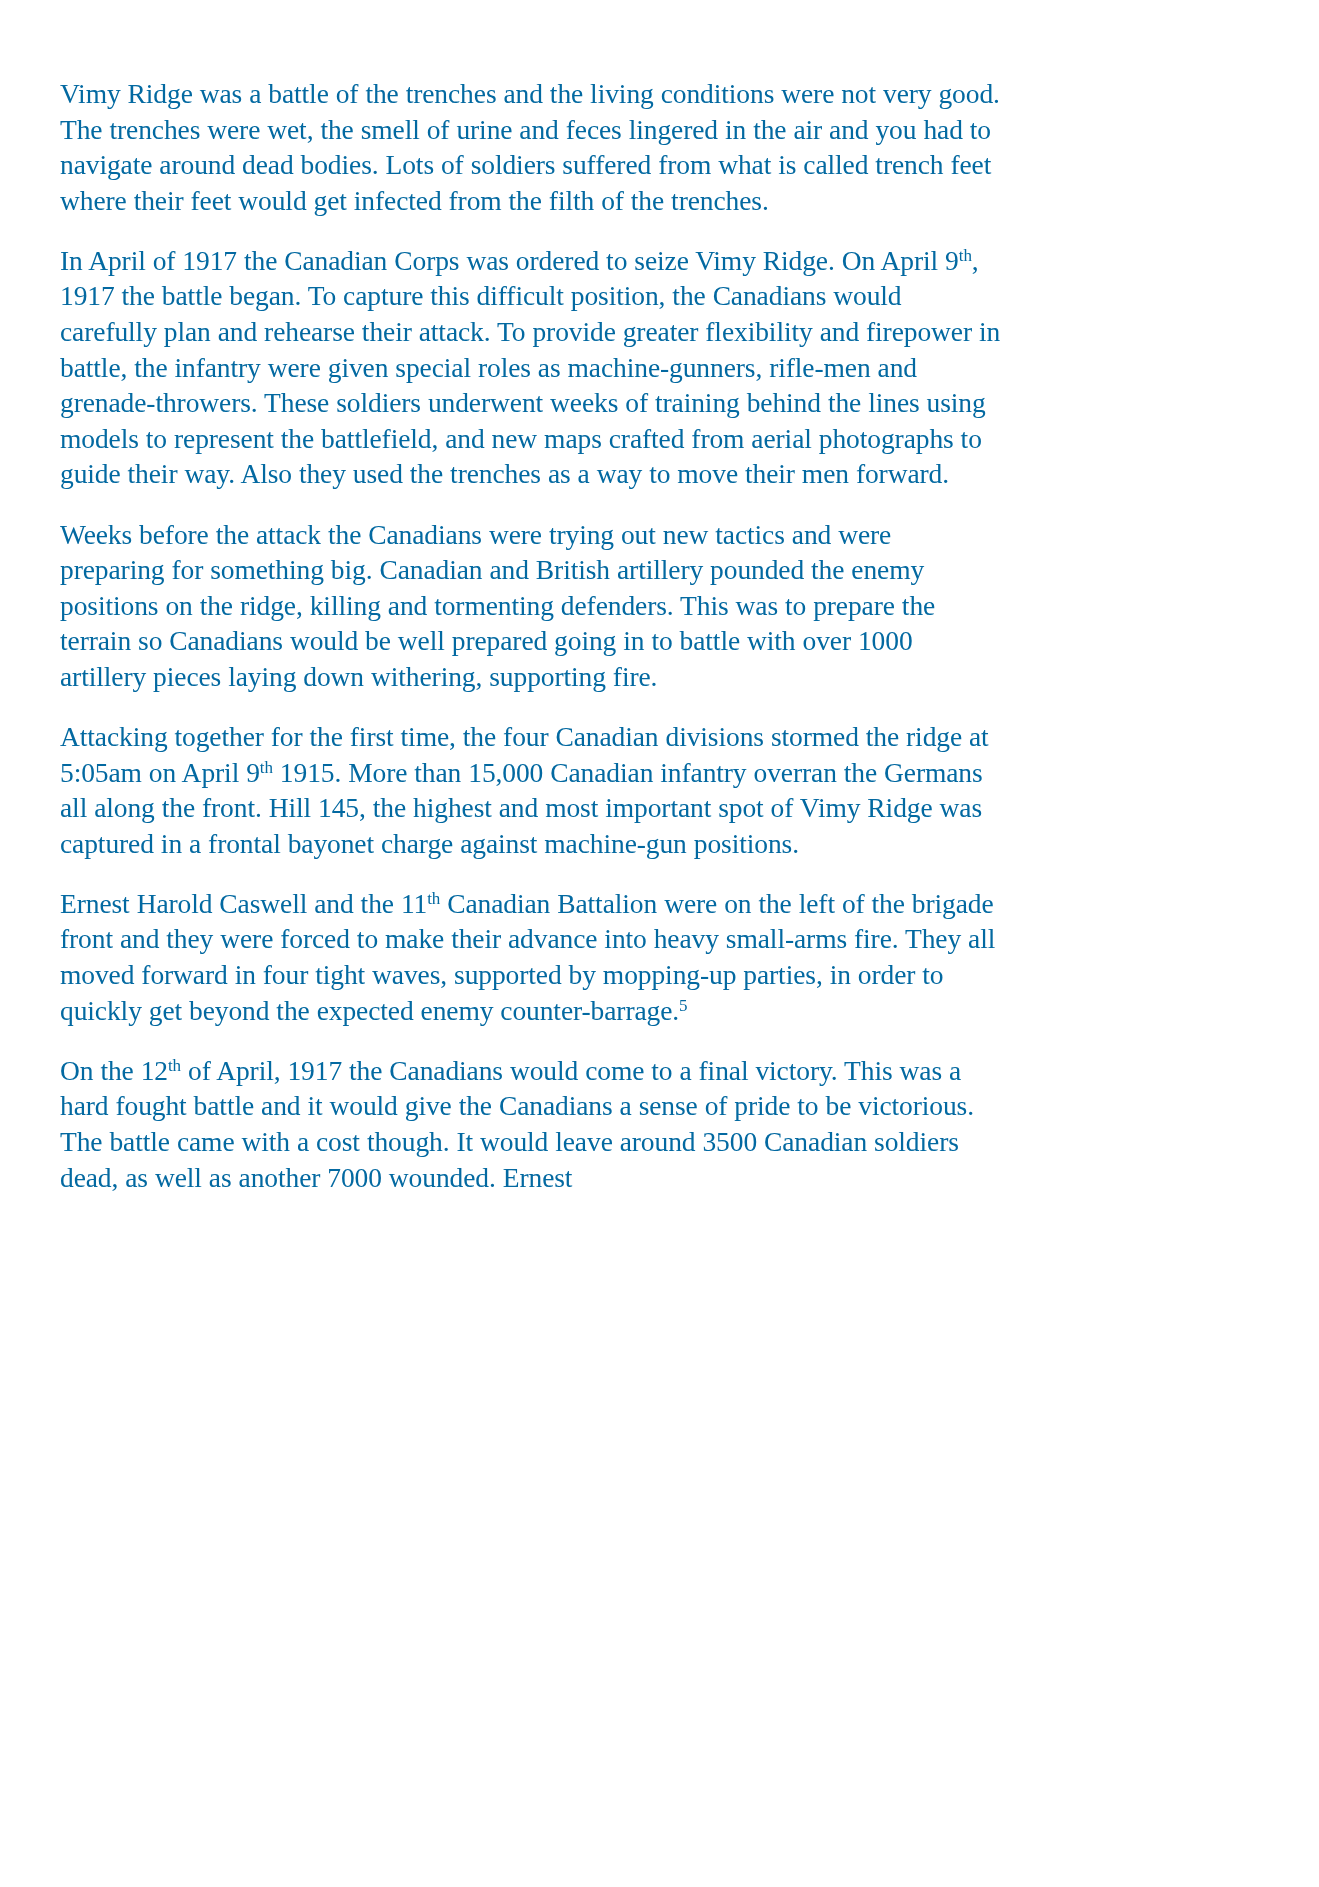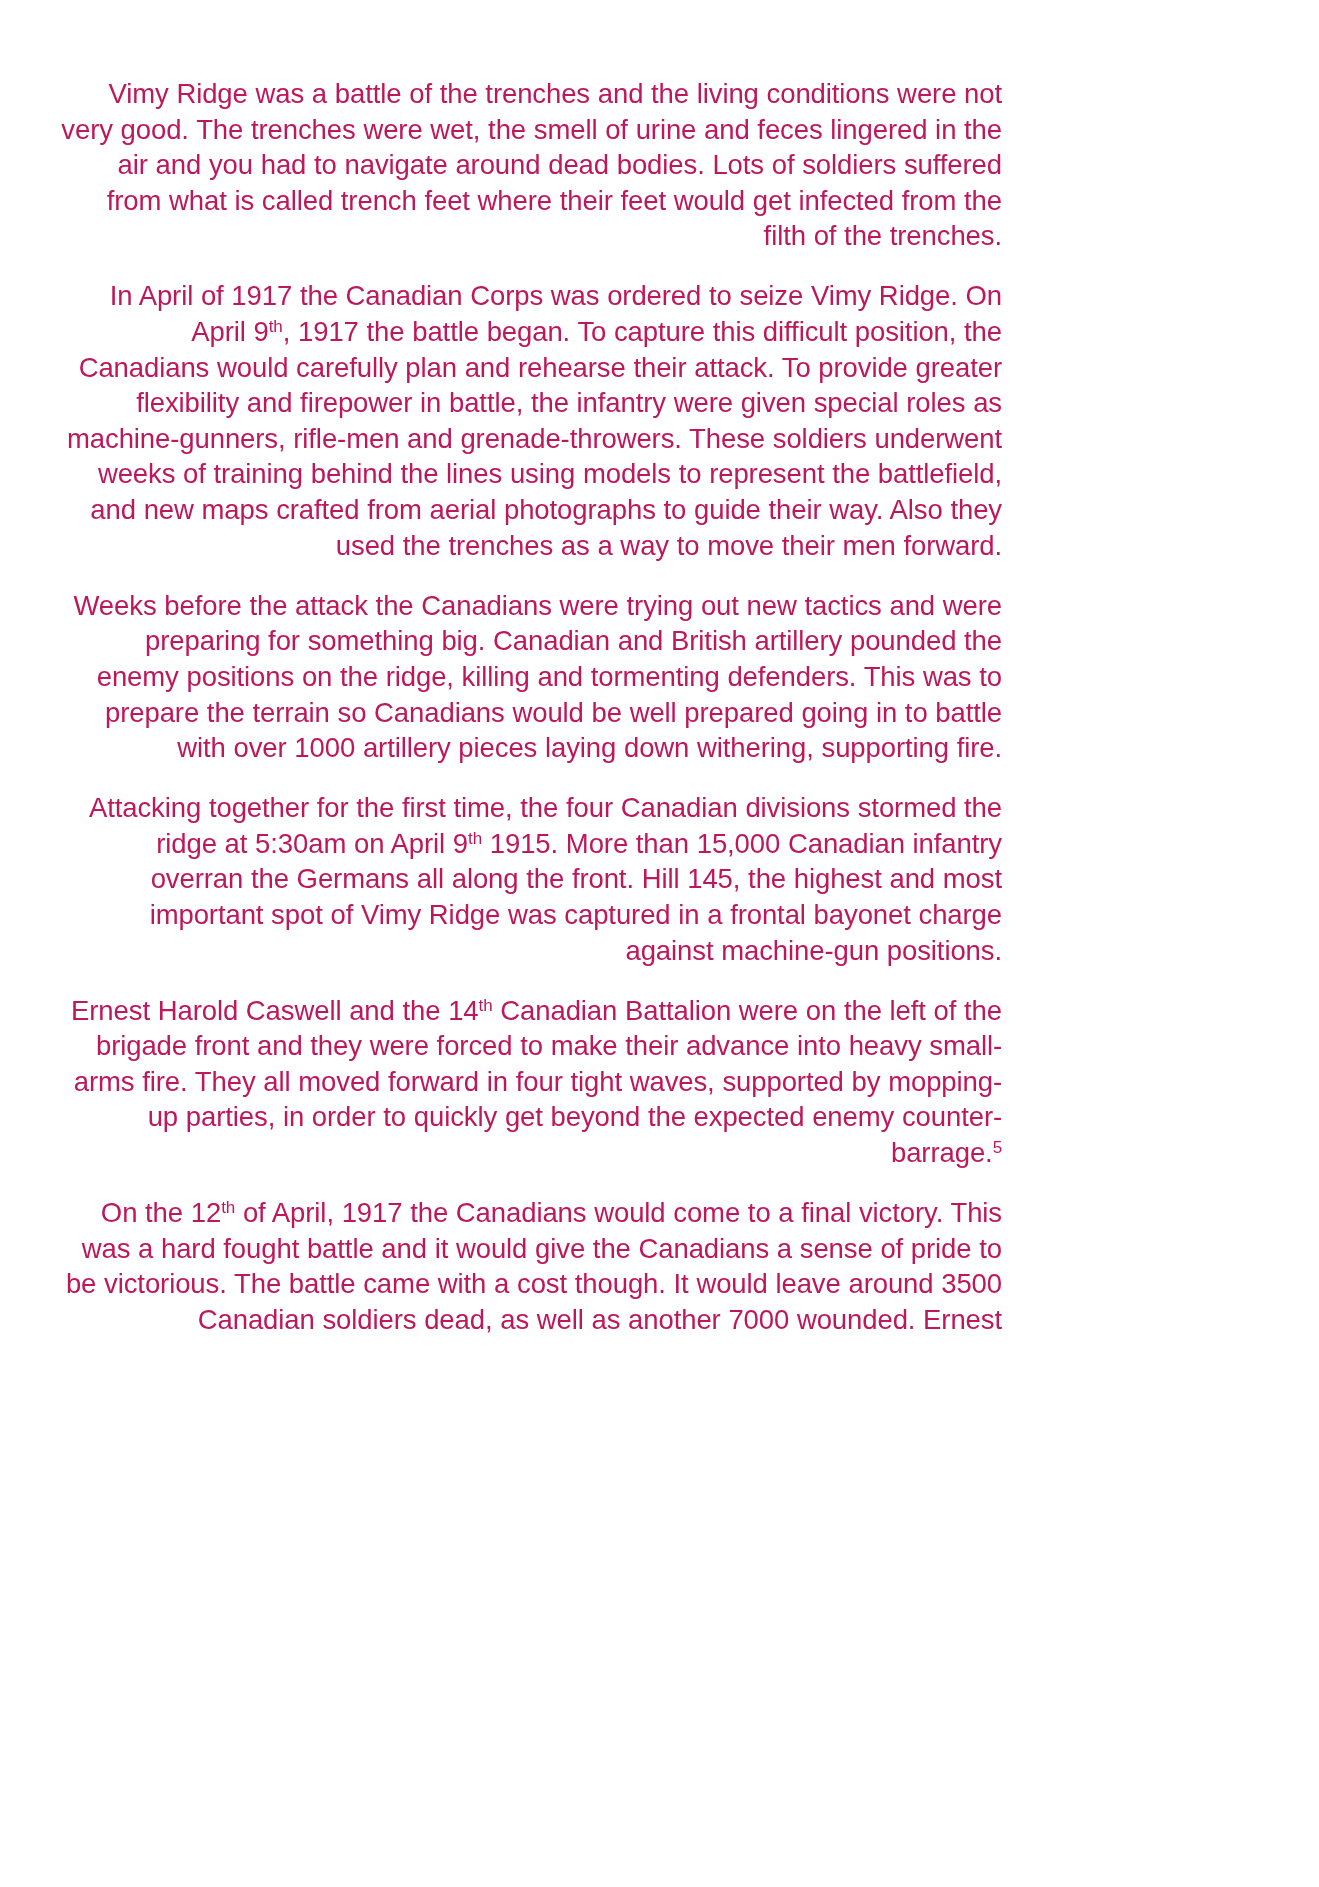--- a/index.html
+++ b/index.html
@@ -15,26 +15,26 @@
     overflow: hidden;
     box-sizing: border-box;
   }
   .doc-body {
     position: absolute;
     left: 60px;
     top: 76px;
     width: 942px;
   }
   .para {
-    font-family: Liberation Sans, sans-serif;
+    font-family: Liberation Serif, serif;
     font-size: 27.5px;
     line-height: 35.6px;
-    color: #be185d;
+    color: #0369a1;
     margin: 0 0 24.5px 0;
-    text-align: right;
+    text-align: left;
     letter-spacing: -0.1px;
     word-spacing: 0.2px;
     -webkit-font-smoothing: antialiased;
   }
   .para:last-child {
     margin-bottom: 8px;
   }
   sup {
     font-size: 0.62em;
     line-height: 0;
@@ -42,17 +42,17 @@
   }
 </style>
 </head>
 <body>
 
 <div class="page">
   <div class="doc-body" id="doc-body">
       <p class="para">Vimy Ridge was a battle of the trenches and the living conditions were not very good. The trenches were wet, the smell of urine and feces lingered in the air and you had to navigate around dead bodies. Lots of soldiers suffered from what is called trench feet where their feet would get infected from the filth of the trenches.</p>
       <p class="para"><span>In April of 1917 the Canadian Corps was ordered to seize Vimy Ridge. On April 9</span><sup>th</sup><span>, 1917 the battle began. To capture this difficult position, the Canadians would carefully plan and rehearse their attack. To provide greater flexibility and firepower in battle, the infantry were given special roles as machine-gunners, rifle-men and grenade-throwers. These soldiers underwent weeks of training behind the lines using models to represent the battlefield, and new maps crafted from aerial photographs to guide their way. Also they used the trenches as a way to move their men forward.</span></p>
       <p class="para">Weeks before the attack the Canadians were trying out new tactics and were preparing for something big. Canadian and British artillery pounded the enemy positions on the ridge, killing and tormenting defenders. This was to prepare the terrain so Canadians would be well prepared going in to battle with over 1000 artillery pieces laying down withering, supporting fire.</p>
-      <p class="para"><span>Attacking together for the first time, the four Canadian divisions stormed the ridge at 5:30am on April 9</span><sup>th</sup><span> 1915. More than 15,000 Canadian infantry overran the Germans all along the front. Hill 145, the highest and most important spot of Vimy Ridge was captured in a frontal bayonet charge against machine-gun positions.</span></p>
-      <p class="para"><span>Ernest Harold Caswell and the 14</span><sup>th</sup><span> Canadian Battalion were on the left of the brigade front and they were forced to make their advance into heavy small-arms fire. They all moved forward in four tight waves, supported by mopping-up parties, in order to quickly get beyond the expected enemy counter-barrage.</span><sup>5</sup></p>
+      <p class="para"><span>Attacking together for the first time, the four Canadian divisions stormed the ridge at 5:05am on April 9</span><sup>th</sup><span> 1915. More than 15,000 Canadian infantry overran the Germans all along the front. Hill 145, the highest and most important spot of Vimy Ridge was captured in a frontal bayonet charge against machine-gun positions.</span></p>
+      <p class="para"><span>Ernest Harold Caswell and the 11</span><sup>th</sup><span> Canadian Battalion were on the left of the brigade front and they were forced to make their advance into heavy small-arms fire. They all moved forward in four tight waves, supported by mopping-up parties, in order to quickly get beyond the expected enemy counter-barrage.</span><sup>5</sup></p>
       <p class="para"><span>On the 12</span><sup>th</sup><span> of April, 1917 the Canadians would come to a final victory. This was a hard fought battle and it would give the Canadians a sense of pride to be victorious. The battle came with a cost though. It would leave around 3500 Canadian soldiers dead, as well as another 7000 wounded. Ernest</span></p>
     </div>
 </div>
 
 </body></html>

